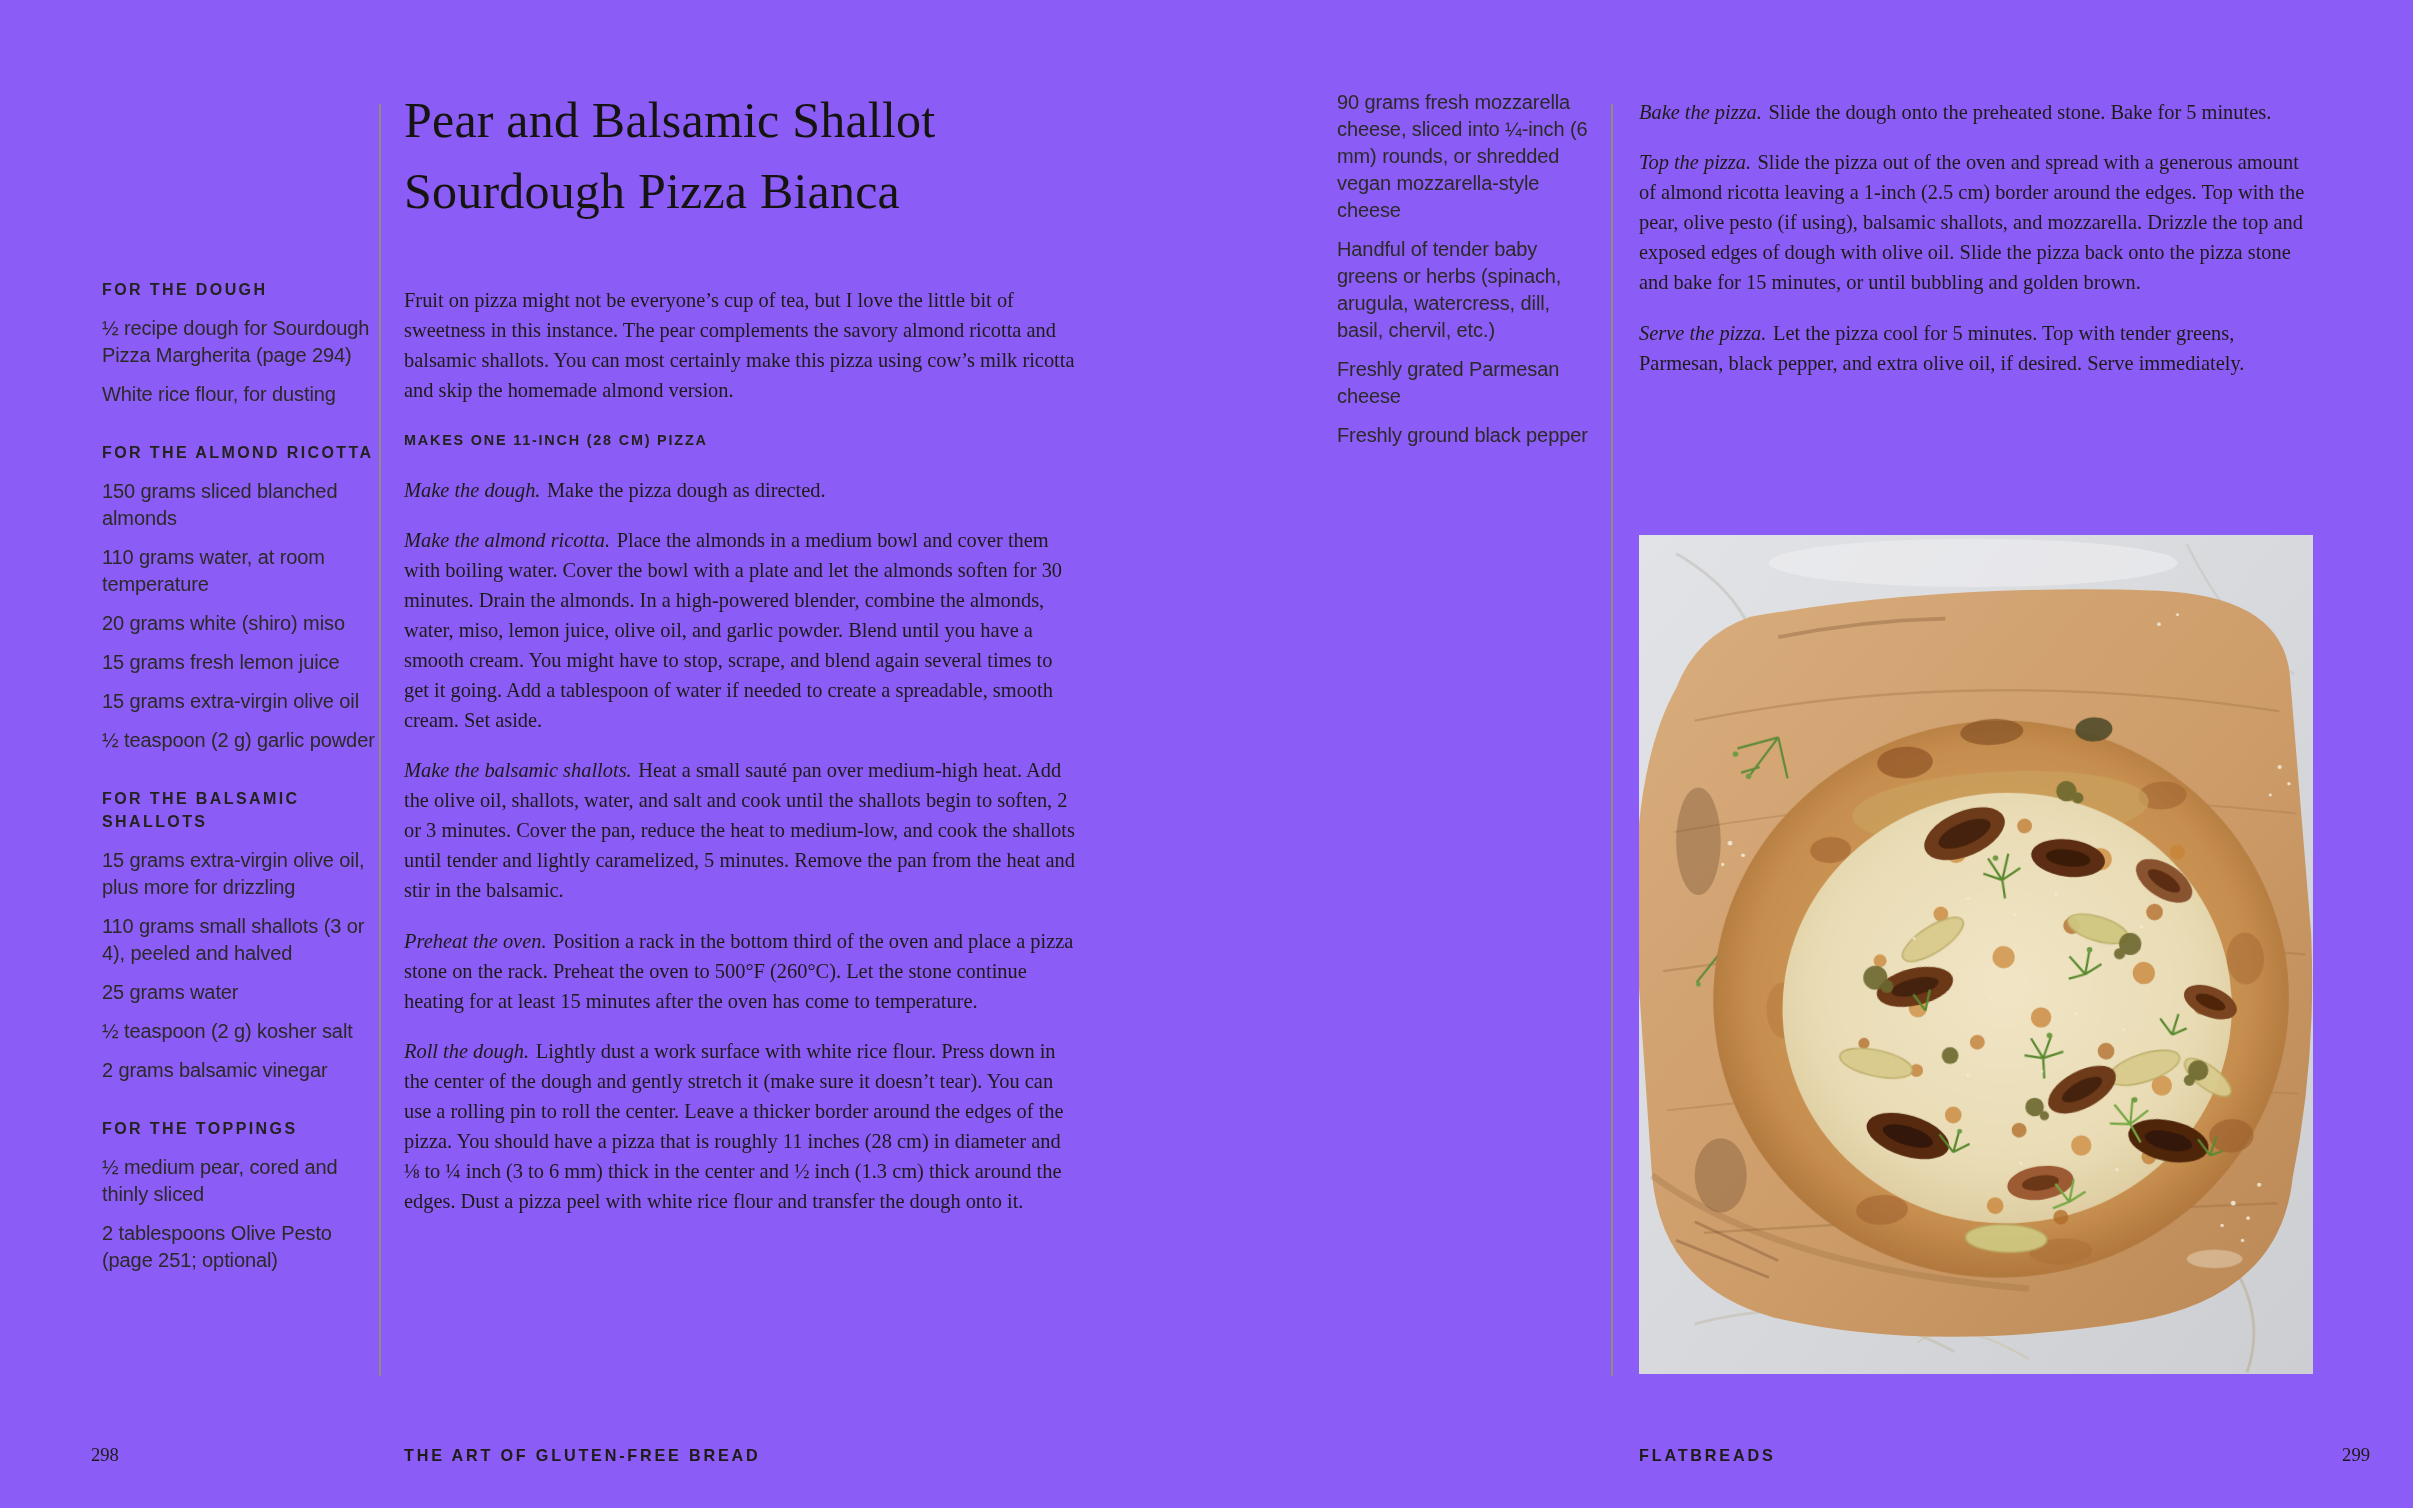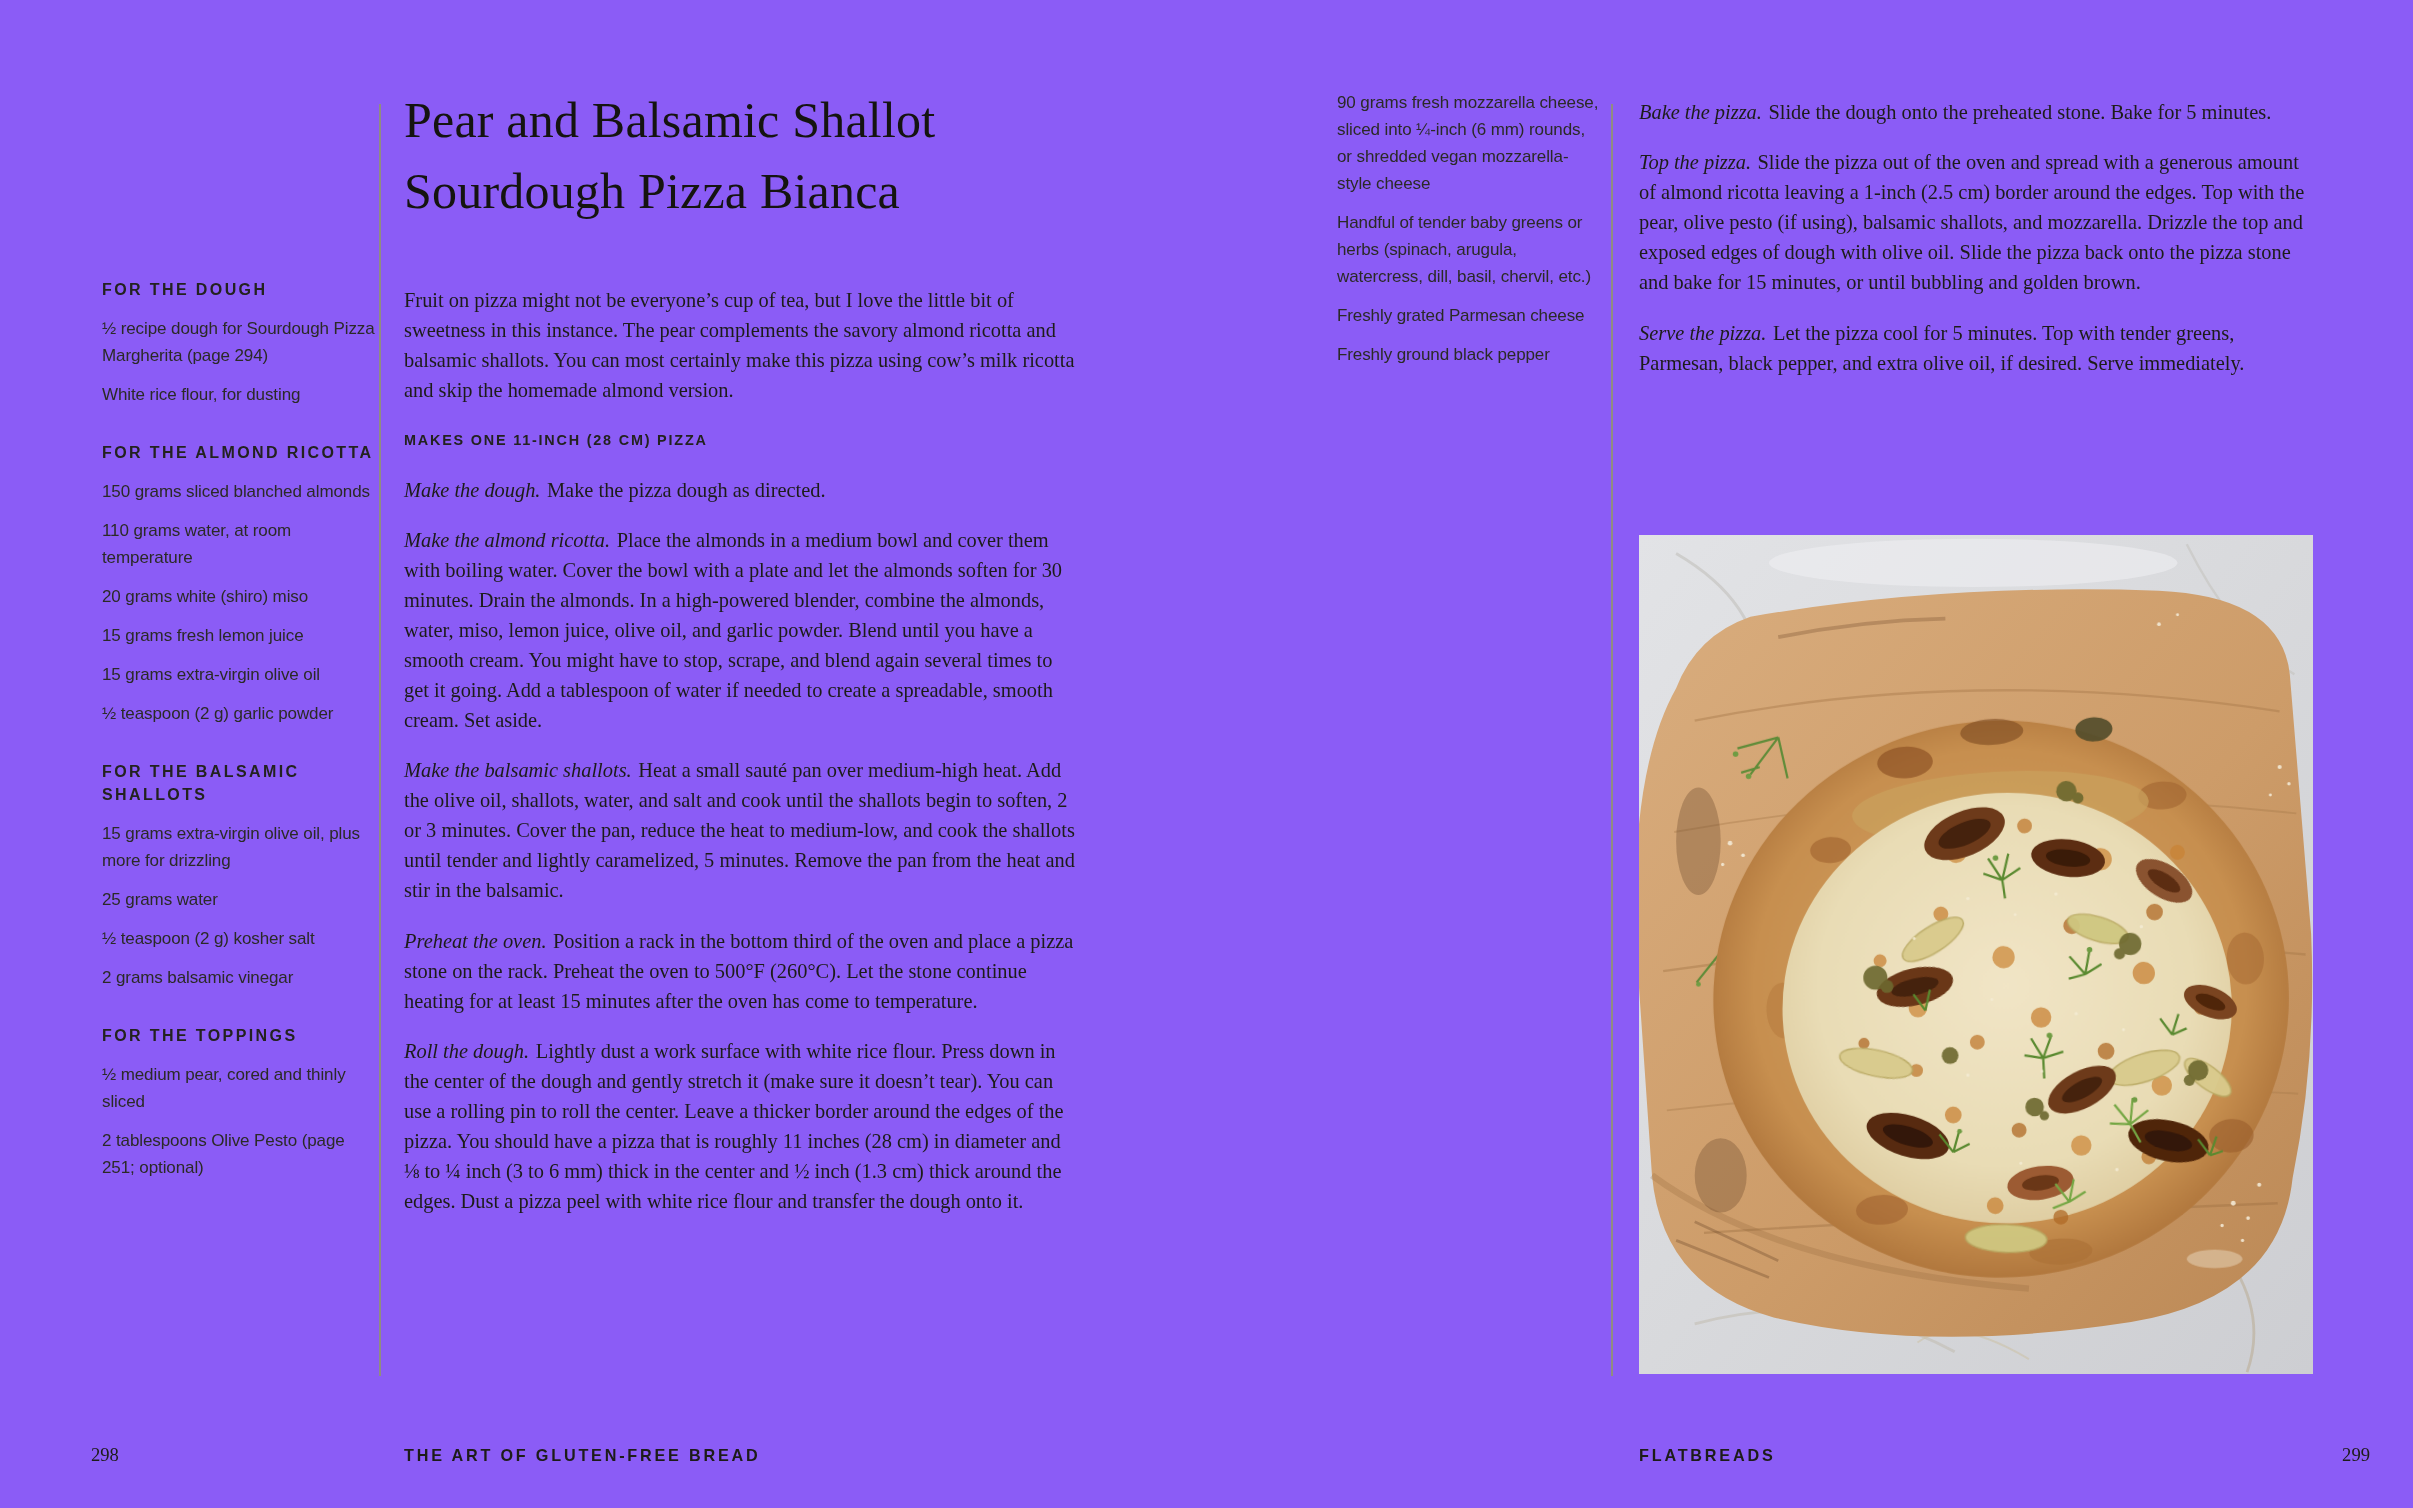--- a/index.html
+++ b/index.html
@@ -40,21 +40,21 @@
   }
   .ing-col.left  { left: 102px;  top: 278px; width: 276px; }
   .ing-col.right { left: 1337px; top: 89px;  width: 262px; }
   .ing-group { margin-bottom: 33px; }
   .ing-group h3 {
     font-size: 16px; font-weight: bold;
     letter-spacing: 2.4px; line-height: 23px;
     color: #23221f; margin-bottom: 14px;
   }
   p.ing {
-    font-size: 17px; line-height: 27px;
+    font-size: 20px; line-height: 27px;
     letter-spacing: -0.1px;
     margin-bottom: 12px;
   }
 
   
   .main-col {
     position: absolute;
     left: 404px; top: 285px; width: 673px;
     font-size: 20.4px; line-height: 30px;
   }
@@ -121,20 +121,21 @@
       <p class="ing">150 grams sliced blanched almonds</p>
       <p class="ing">110 grams water, at room temperature</p>
       <p class="ing">20 grams white (shiro) miso</p>
       <p class="ing">15 grams fresh lemon juice</p>
       <p class="ing">15 grams extra-virgin olive oil</p>
       <p class="ing">½ teaspoon (2 g) garlic powder</p>
     </section>
     <section class="ing-group">
       <h3>FOR THE BALSAMIC SHALLOTS</h3>
       <p class="ing">15 grams extra-virgin olive oil, plus more for drizzling</p>
+      <p class="ing">110 grams small shallots (3 or 4), peeled and halved</p>
       <p class="ing">25 grams water</p>
       <p class="ing">½ teaspoon (2 g) kosher salt</p>
       <p class="ing">2 grams balsamic vinegar</p>
     </section>
     <section class="ing-group">
       <h3>FOR THE TOPPINGS</h3>
       <p class="ing">½ medium pear, cored and thinly sliced</p>
       <p class="ing">2 tablespoons Olive Pesto (page 251; optional)</p>
     </section>
   </aside>

